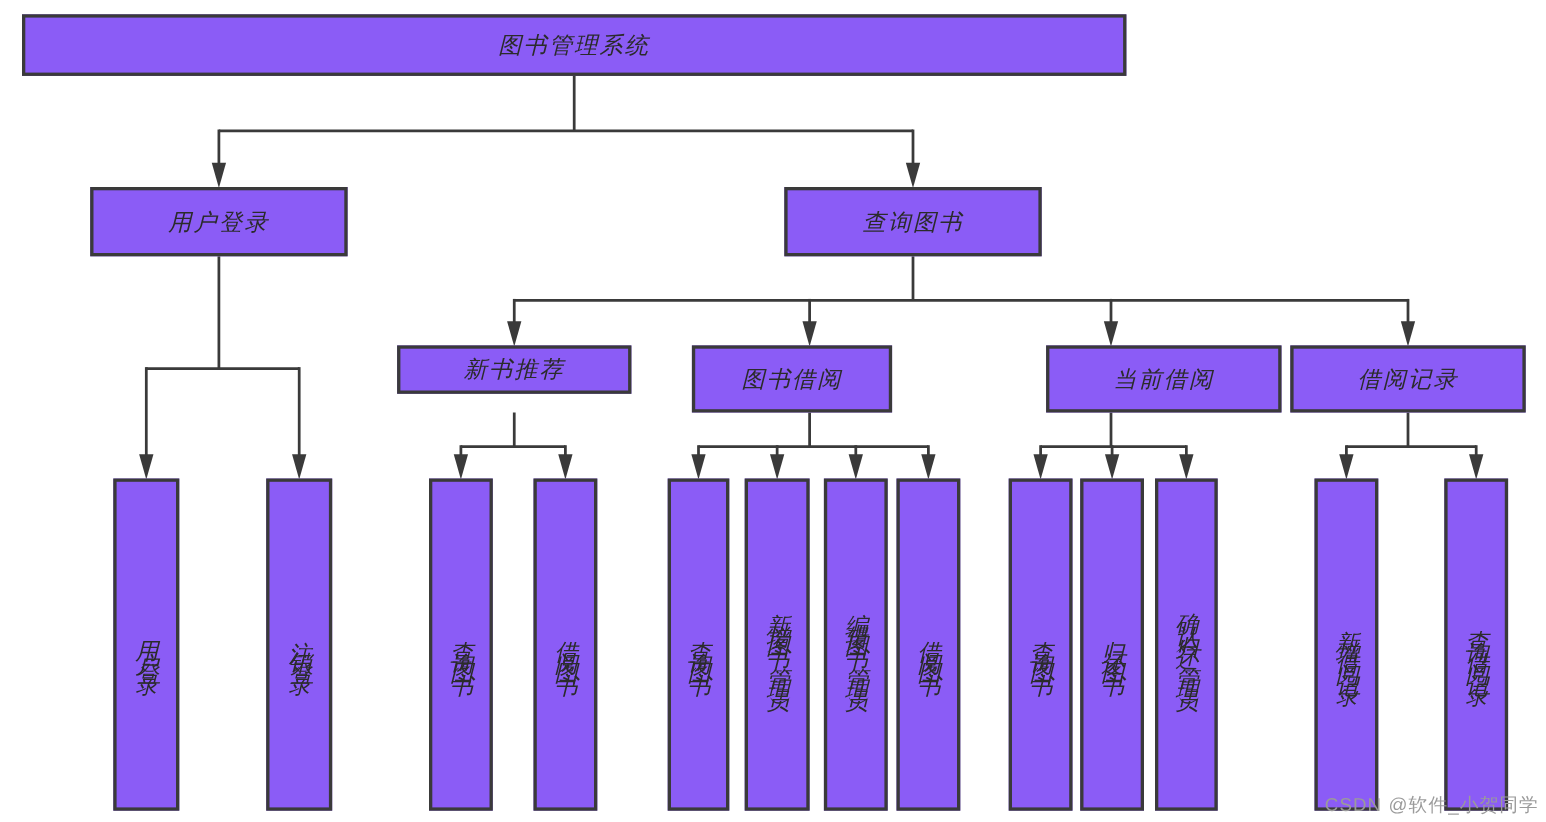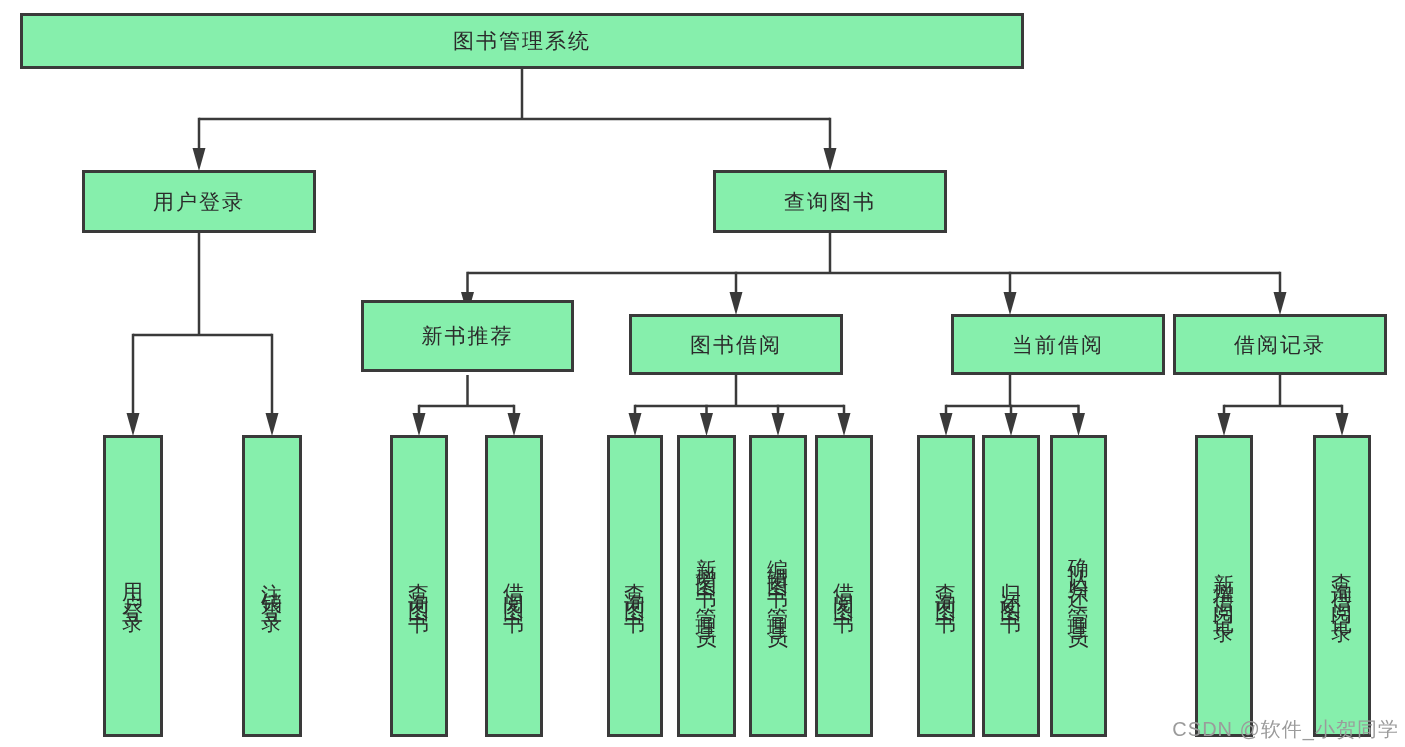--- a/index.html
+++ b/index.html
@@ -17,42 +17,43 @@
   #connector-svg {
     position: absolute;
     left: 0; top: 0;
     width: 1405px; height: 747px;
     pointer-events: none;
   }
   .node {
     position: absolute;
     box-sizing: border-box;
     border: 3px solid var(--border, #3a3a3a);
-    background: #86efac;
+    background: #8b5cf6;
     color: var(--text, #2b2b2b);
     display: flex;
     align-items: center;
     justify-content: center;
     font-size: 21px;
+    font-style: italic;
   }
   .node.h {
     letter-spacing: 2px;
     white-space: nowrap;
   }
   .node.v {
     writing-mode: vertical-rl;
     text-orientation: mixed;
     letter-spacing: 10px;
     line-height: 1;
   }
   .watermark {
     position: absolute;
     right: 6px;
     bottom: 4px;
-    font-size: 20px;
+    font-size: 17px;
     color: var(--wm, #9b9b9b);
     letter-spacing: 1px;
     white-space: nowrap;
   }
 </style>
 </head>
 <body>
 
 <div class="canvas">
   <svg id="connector-svg" viewBox="0 0 1405 747" xmlns="http://www.w3.org/2000/svg">
@@ -106,22 +107,22 @@
       <line x1="1224" y1="406" x2="1342" y2="406" stroke="#3a3a3a" stroke-width="2.5"></line>
       <line x1="1224" y1="404.75" x2="1224" y2="418" stroke="#3a3a3a" stroke-width="2.5"></line>
       <polygon points="1224,436 1217.5,413 1230.5,413" fill="#3a3a3a"></polygon>
       <line x1="1342" y1="404.75" x2="1342" y2="418" stroke="#3a3a3a" stroke-width="2.5"></line>
       <polygon points="1342,436 1335.5,413 1348.5,413" fill="#3a3a3a"></polygon>
     </svg>
   <div id="nodes">
       <div class="node h" style="left: 20px; top: 13px; width: 1004px; height: 56px;">图书管理系统</div>
       <div class="node h" style="left: 82px; top: 170px; width: 234px; height: 63px;">用户登录</div>
       <div class="node h" style="left: 713px; top: 170px; width: 234px; height: 63px;">查询图书</div>
-      <div class="node h" style="left: 361px; top: 300px; width: 213px; height: 72px;">新书推荐</div>
-      <div class="node h" style="left: 629px; top: 314px; width: 214px; height: 61px;">图书借阅</div>
+      <div class="node h" style="left: 361px; top: 314px; width: 213px; height: 44px;">新书推荐</div>
+      <div class="node h" style="left: 629px; top: 314px; width: 182px; height: 61px;">图书借阅</div>
       <div class="node h" style="left: 903px; top: 314px; width: 214px; height: 61px; margin-left: 48px;">当前借阅</div>
       <div class="node h" style="left: 1173px; top: 314px; width: 214px; height: 61px;">借阅记录</div>
       <div class="node v" style="left: 103px; top: 435px; width: 60px; height: 302px;">用户登录</div>
       <div class="node v" style="left: 242px; top: 435px; width: 60px; height: 302px;">注销登录</div>
       <div class="node v" style="left: 390px; top: 435px; width: 58px; height: 302px;">查询图书</div>
       <div class="node v" style="left: 485px; top: 435px; width: 58px; height: 302px;">借阅图书</div>
       <div class="node v" style="left: 607px; top: 435px; width: 56px; height: 302px;">查询图书</div>
       <div class="node v" style="left: 677px; top: 435px; width: 59px; height: 302px;">新增图书（管理员）</div>
       <div class="node v" style="left: 749px; top: 435px; width: 58px; height: 302px;">编辑图书（管理员）</div>
       <div class="node v" style="left: 815px; top: 435px; width: 58px; height: 302px;">借阅图书</div>

